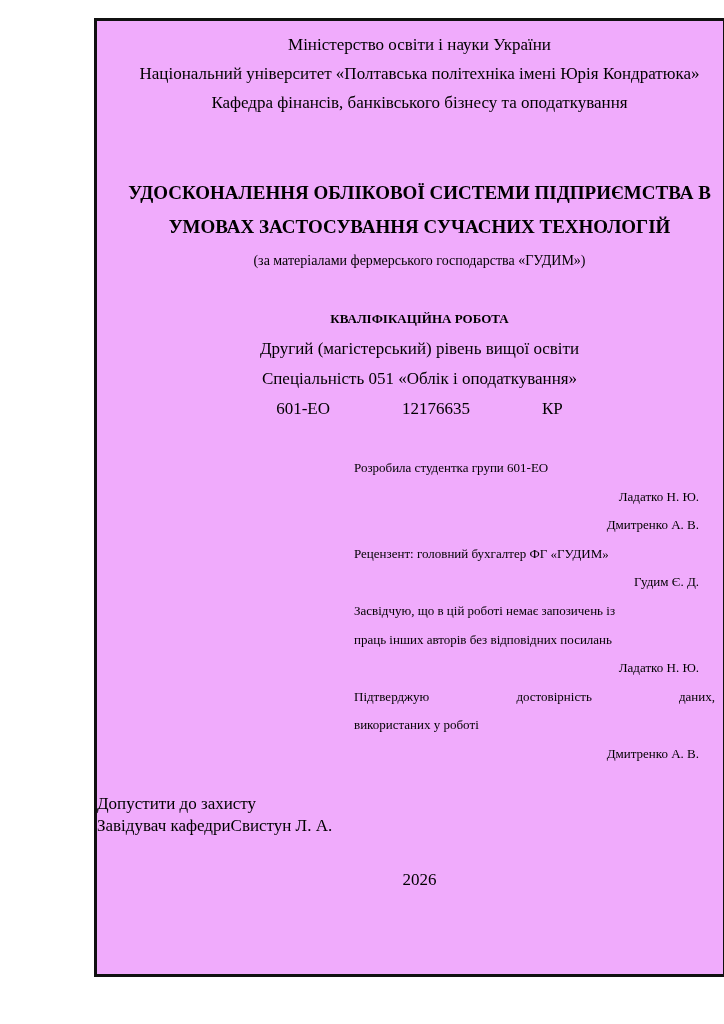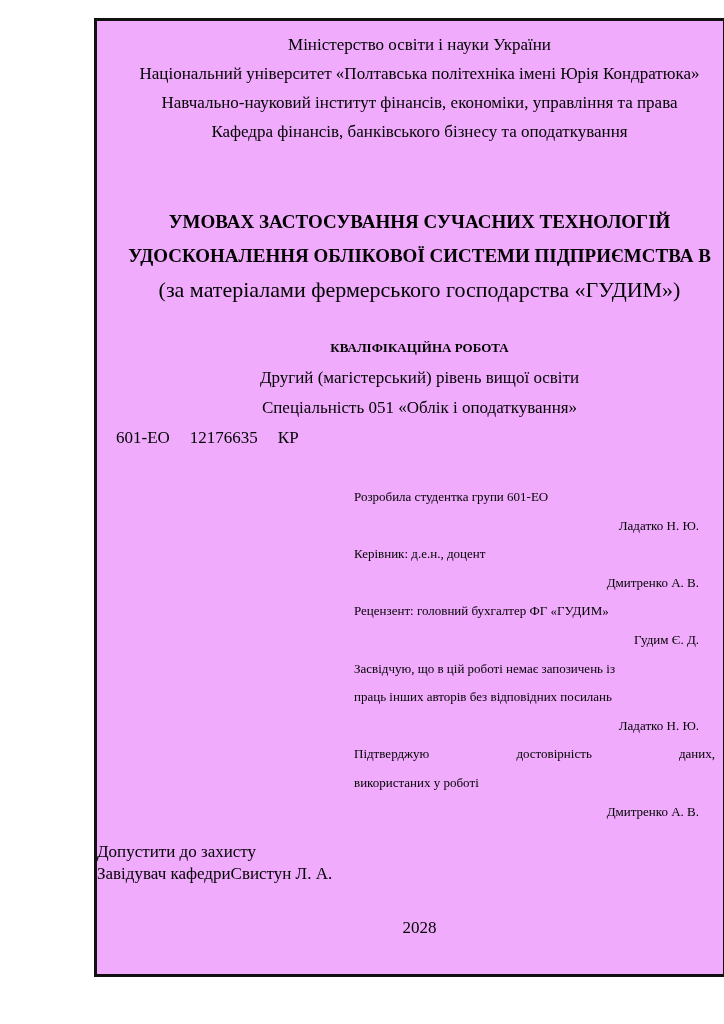--- a/index.html
+++ b/index.html
@@ -37,55 +37,56 @@
     margin-top: 59px;
     padding-left: 19px;
     text-align: center;
     font-weight: bold;
     font-size: 19px;
     line-height: 34px;
     white-space: nowrap;
   }
   .subtitle {
     font-weight: normal;
-    font-size: 22px;
+    font-size: 14px;
   }
   .qual-block {
     margin-top: 26px;
     padding-left: 19px;
     text-align: center;
     font-size: 17px;
     line-height: 30px;
     white-space: nowrap;
   }
   .qual-heading {
     font-weight: bold;
     font-size: 13px;
   }
   .code-line {
     display: flex;
-    gap: 20px;
+    justify-content: center;
+    gap: 72px;
   }
   .credits-block {
     margin-top: 30px;
     margin-left: 257px;
     width: 361px;
     font-size: 13px;
     line-height: 28.6px;
   }
   .credit-name {
     text-align: right;
     padding-right: 16px;
   }
   .stretch {
     text-align: justify;
     text-align-last: justify;
   }
   .approval-block {
-    margin-top: 15px;
+    margin-top: 24px;
     font-size: 17px;
     line-height: 22px;
     padding-right: 24px;
   }
   .approval-row {
     display: flex;
     justify-content: flex-start;
   }
   .year-line {
     margin-top: 28px;
@@ -96,59 +97,57 @@
   }
 </style>
 </head>
 <body>
 
 <div class="frame">
 
   <div class="header-block">
     <div>Міністерство освіти і науки України</div>
     <div>Національний університет «Полтавська політехніка імені Юрія Кондратюка»</div>
-    <div>Навчально-науковий інститут фінансів, економіки, управління та права</div>
     <div>Кафедра фінансів, банківського бізнесу та оподаткування</div>
   </div>
 
   <div class="title-block">
+    <div>УДОСКОНАЛЕННЯ ОБЛІКОВОЇ СИСТЕМИ ПІДПРИЄМСТВА В</div>
     <div>УМОВАХ ЗАСТОСУВАННЯ СУЧАСНИХ ТЕХНОЛОГІЙ</div>
-    <div>УДОСКОНАЛЕННЯ ОБЛІКОВОЇ СИСТЕМИ ПІДПРИЄМСТВА В</div>
     <div class="subtitle">(за матеріалами фермерського господарства «ГУДИМ»)</div>
   </div>
 
   <div class="qual-block">
     <div class="qual-heading">КВАЛІФІКАЦІЙНА РОБОТА</div>
     <div>Другий (магістерський) рівень вищої освіти</div>
     <div>Спеціальність 051 «Облік і оподаткування»</div>
     <div class="code-line">
       <span>601-ЕО</span>
       <span>12176635</span>
       <span>КР</span>
     </div>
   </div>
 
   <div class="credits-block">
     <div>Розробила студентка групи 601-ЕО</div>
     <div class="credit-name">Ладатко Н. Ю.</div>
-    <div>Керівник: д.е.н., доцент</div>
     <div class="credit-name">Дмитренко А. В.</div>
     <div>Рецензент: головний бухгалтер ФГ «ГУДИМ»</div>
     <div class="credit-name">Гудим Є. Д.</div>
     <div>Засвідчую, що в цій роботі немає запозичень із</div>
     <div>праць інших авторів без відповідних посилань</div>
     <div class="credit-name">Ладатко Н. Ю.</div>
     <div class="stretch">Підтверджую достовірність даних,</div>
     <div>використаних у роботі</div>
     <div class="credit-name">Дмитренко А. В.</div>
   </div>
 
   <div class="approval-block">
     <div>Допустити до захисту</div>
     <div class="approval-row">
       <span>Завідувач кафедри</span>
       <span>Свистун Л. А.</span>
     </div>
   </div>
 
-  <div class="year-line">2028</div>
+  <div class="year-line">2026</div>
 
 </div>
 
 </body></html>

